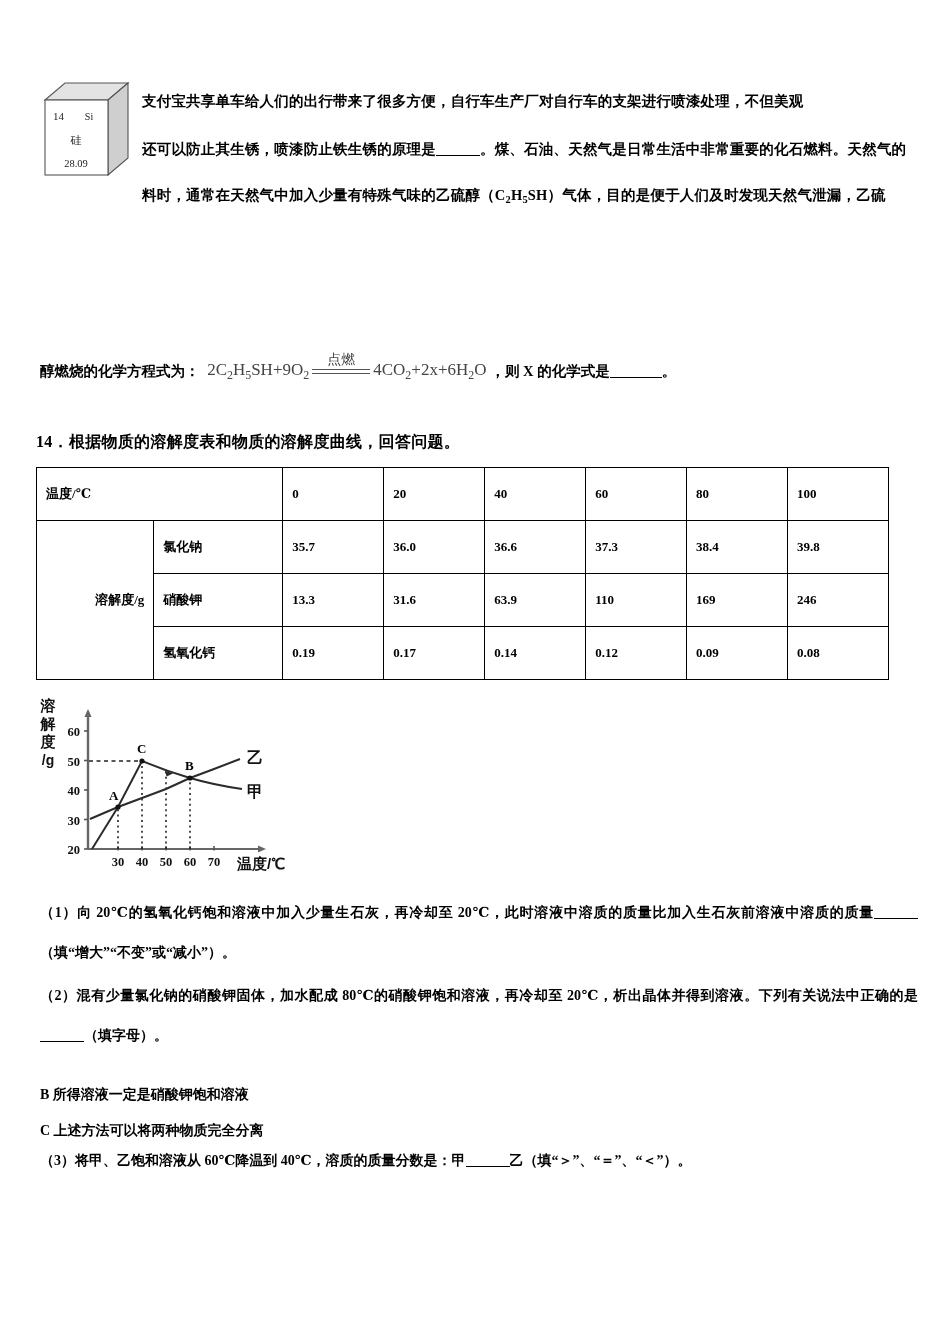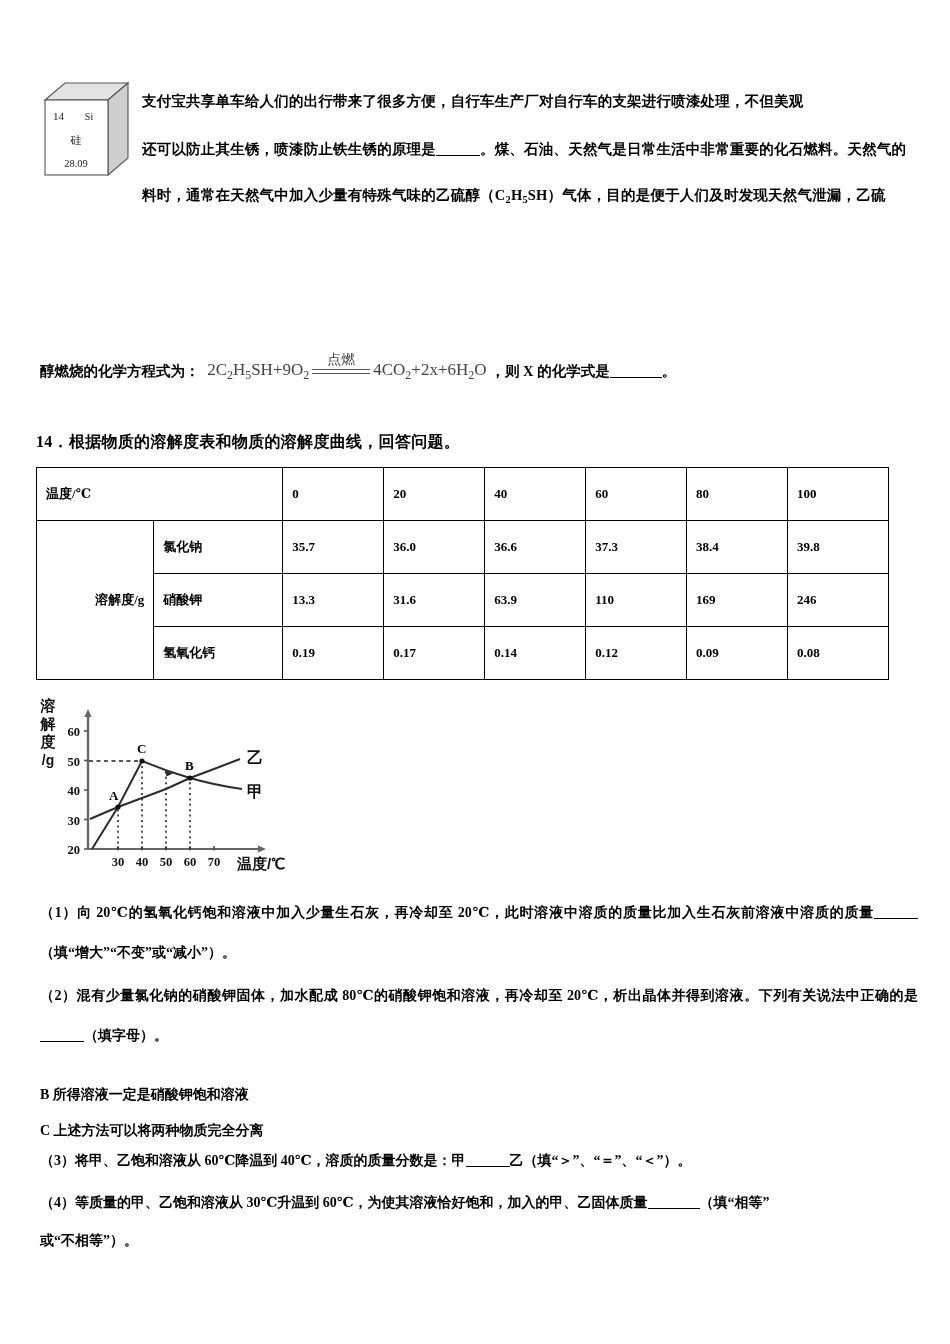--- a/index.html
+++ b/index.html
@@ -335,17 +335,14 @@
     <span>（2）混有少量氯化钠的硝酸钾固体，加水配成 80℃的硝酸钾饱和溶液，再冷却至 20℃，析出晶体并得到溶液。下列有关说法中正确的是</span><span class="blank-s"></span><span>（填字母）。</span>
   </div>
 
   <div class="subq opt optB">B 所得溶液一定是硝酸钾饱和溶液</div>
   <div class="subq opt optC">C 上述方法可以将两种物质完全分离</div>
 
   <div class="subq q3" style="line-height:30px">
     <span>（3）将甲、乙饱和溶液从 60℃降温到 40℃，溶质的质量分数是：甲</span><span class="blank-s"></span><span>乙（填“＞”、“＝”、“＜”）。</span>
   </div>
 
-  <div class="subq q4" style="line-height:38px">
-    <span>（4）等质量的甲、乙饱和溶液从 30℃升温到 60℃，为使其溶液恰好饱和，加入的甲、乙固体质量</span><span class="blank-m"></span><span>（填“相等”</span><br><span>或“不相等”）。</span>
-  </div>
 
 </div>
 
 </body></html>

